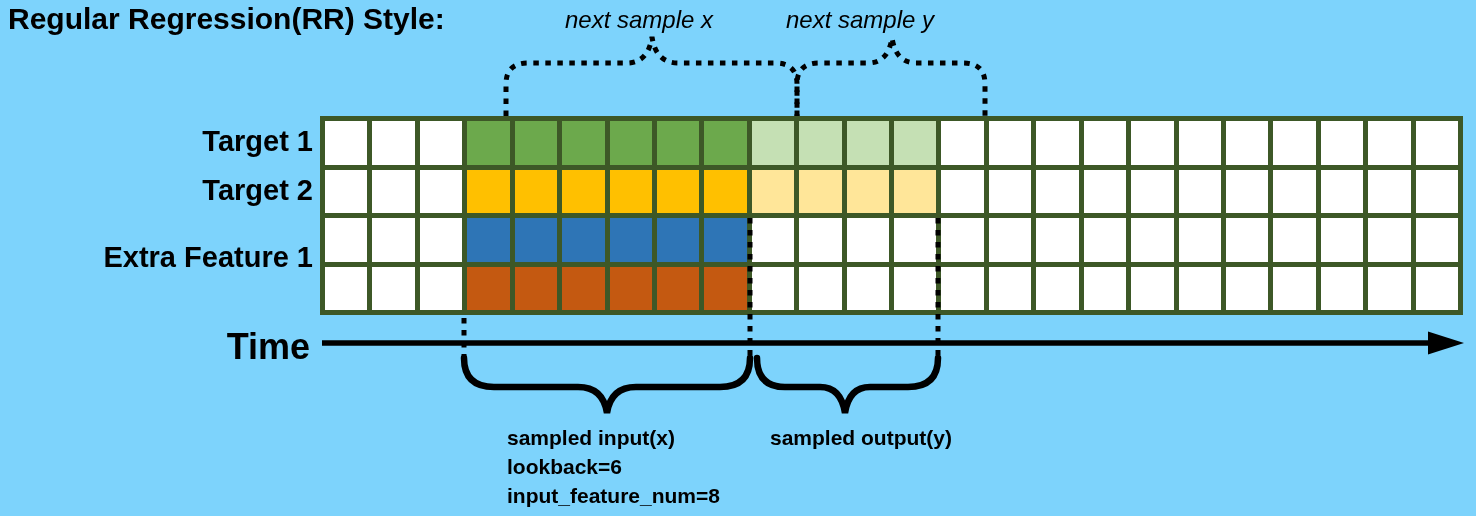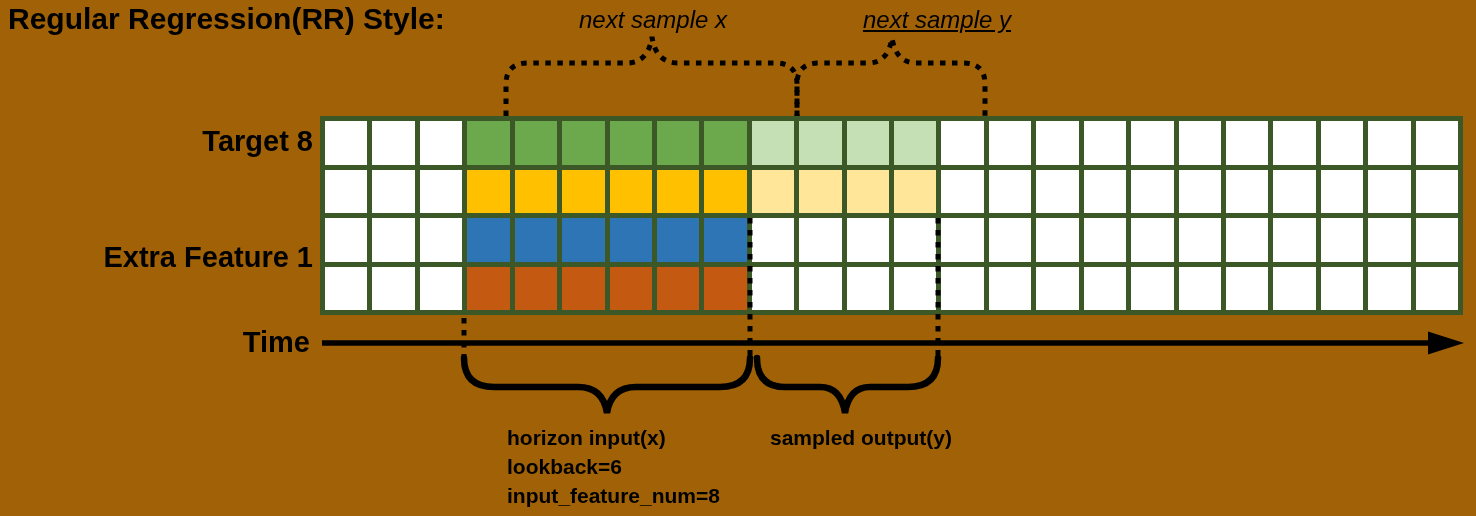--- a/index.html
+++ b/index.html
@@ -1,34 +1,34 @@
 <!DOCTYPE html>
 <html><head>
 <meta charset="utf-8">
 <style>
   html,body{margin:0;padding:0;background:#fff;}
   .canvas{
     position:relative;
     width:1476px;height:516px;
-    background:#a16207;
+    background:#7dd3fc;
     font-family:"Liberation Sans","DejaVu Sans",sans-serif;
     color:#000;
     overflow:hidden;
   }
   .title{
     position:absolute;left:8px;top:2px;
     font-size:30px;font-weight:bold;letter-spacing:0px;
   }
   .top-note{
     position:absolute;top:6px;
     transform:translateX(-50%);
     font-style:italic;font-size:24px;white-space:nowrap;
   }
-  .top-note.x{left:653px;}
-  .top-note.y{left:937px;text-decoration:underline;}
+  .top-note.x{left:639px;}
+  .top-note.y{left:860px;}
   .overlay{
     position:absolute;left:0;top:0;width:1476px;height:516px;
     pointer-events:none;z-index:5;
   }
   .sample-grid{
     position:absolute;left:320px;top:116px;
     width:1143px;height:199px;
     box-sizing:border-box;
     background:#3D5827;
     display:grid;
@@ -41,41 +41,42 @@
     font-size:29px;font-weight:bold;
     height:50px;line-height:50px;white-space:nowrap;
   }
   .row-label.r0{top:116px;}
   .row-label.r1{top:165px;}
   .row-label.r2{top:232px;}
   .row-label.r3{top:265px;}
   .time-label{
     position:absolute;left:0;top:326px;width:310px;
     text-align:right;
-    font-size:29px;font-weight:bold;
+    font-size:36px;font-weight:bold;
   }
   .annot{
     position:absolute;top:423px;
     font-size:21px;font-weight:bold;line-height:29px;
     white-space:nowrap;
   }
   .annot.input{left:507px;}
   .annot.output{left:770px;}
 </style>
 </head>
 <body>
 
 <div class="canvas">
 
   <div class="title">Regular Regression(RR) Style:</div>
 
   <div class="top-note x">next sample x</div>
   <div class="top-note y">next sample y</div>
 
-  <div class="row-label r0">Target 8</div>
+  <div class="row-label r0">Target 1</div>
+  <div class="row-label r1">Target 2</div>
   <div class="row-label r2">Extra Feature 1</div>
 
   <div class="sample-grid" style="background: rgb(61, 88, 39); grid-template-columns: repeat(24, 1fr);">
       <div class="cell" style="background: rgb(255, 255, 255);"></div>
       <div class="cell" style="background: rgb(255, 255, 255);"></div>
       <div class="cell" style="background: rgb(255, 255, 255);"></div>
       <div class="cell" style="background: rgb(108, 169, 76);"></div>
       <div class="cell" style="background: rgb(108, 169, 76);"></div>
       <div class="cell" style="background: rgb(108, 169, 76);"></div>
       <div class="cell" style="background: rgb(108, 169, 76);"></div>
@@ -182,21 +183,21 @@
     <line x1="938" y1="218" x2="938" y2="358" stroke="#000" stroke-width="5" stroke-dasharray="5.5 6.5"></line>
 
     <line x1="322" y1="343" x2="1432" y2="343" stroke="#000" stroke-width="5.5"></line>
     <polygon points="1428,331.5 1464,343 1428,354.5" fill="#000"></polygon>
 
     <path d="M 464 358 Q 464 387 494 387 L 578 387 Q 603 387 607 413 Q 611 387 636 387 L 720 387 Q 750 387 750 358" fill="none" stroke="#000" stroke-width="6.5" stroke-linecap="round"></path>
     <path d="M 757 358 Q 757 387 785 387 L 820 387 Q 841 387 845 413 Q 849 387 870 387 L 908 387 Q 938 387 938 358" fill="none" stroke="#000" stroke-width="6.5" stroke-linecap="round"></path>
   </svg>
 
   <div class="annot input">
-    <div>horizon input(x)</div>
+    <div>sampled input(x)</div>
     <div>lookback=6</div>
     <div>input_feature_num=8</div>
   </div>
   <div class="annot output">
     <div>sampled output(y)</div>
   </div>
 
 </div>
 
 </body></html>

